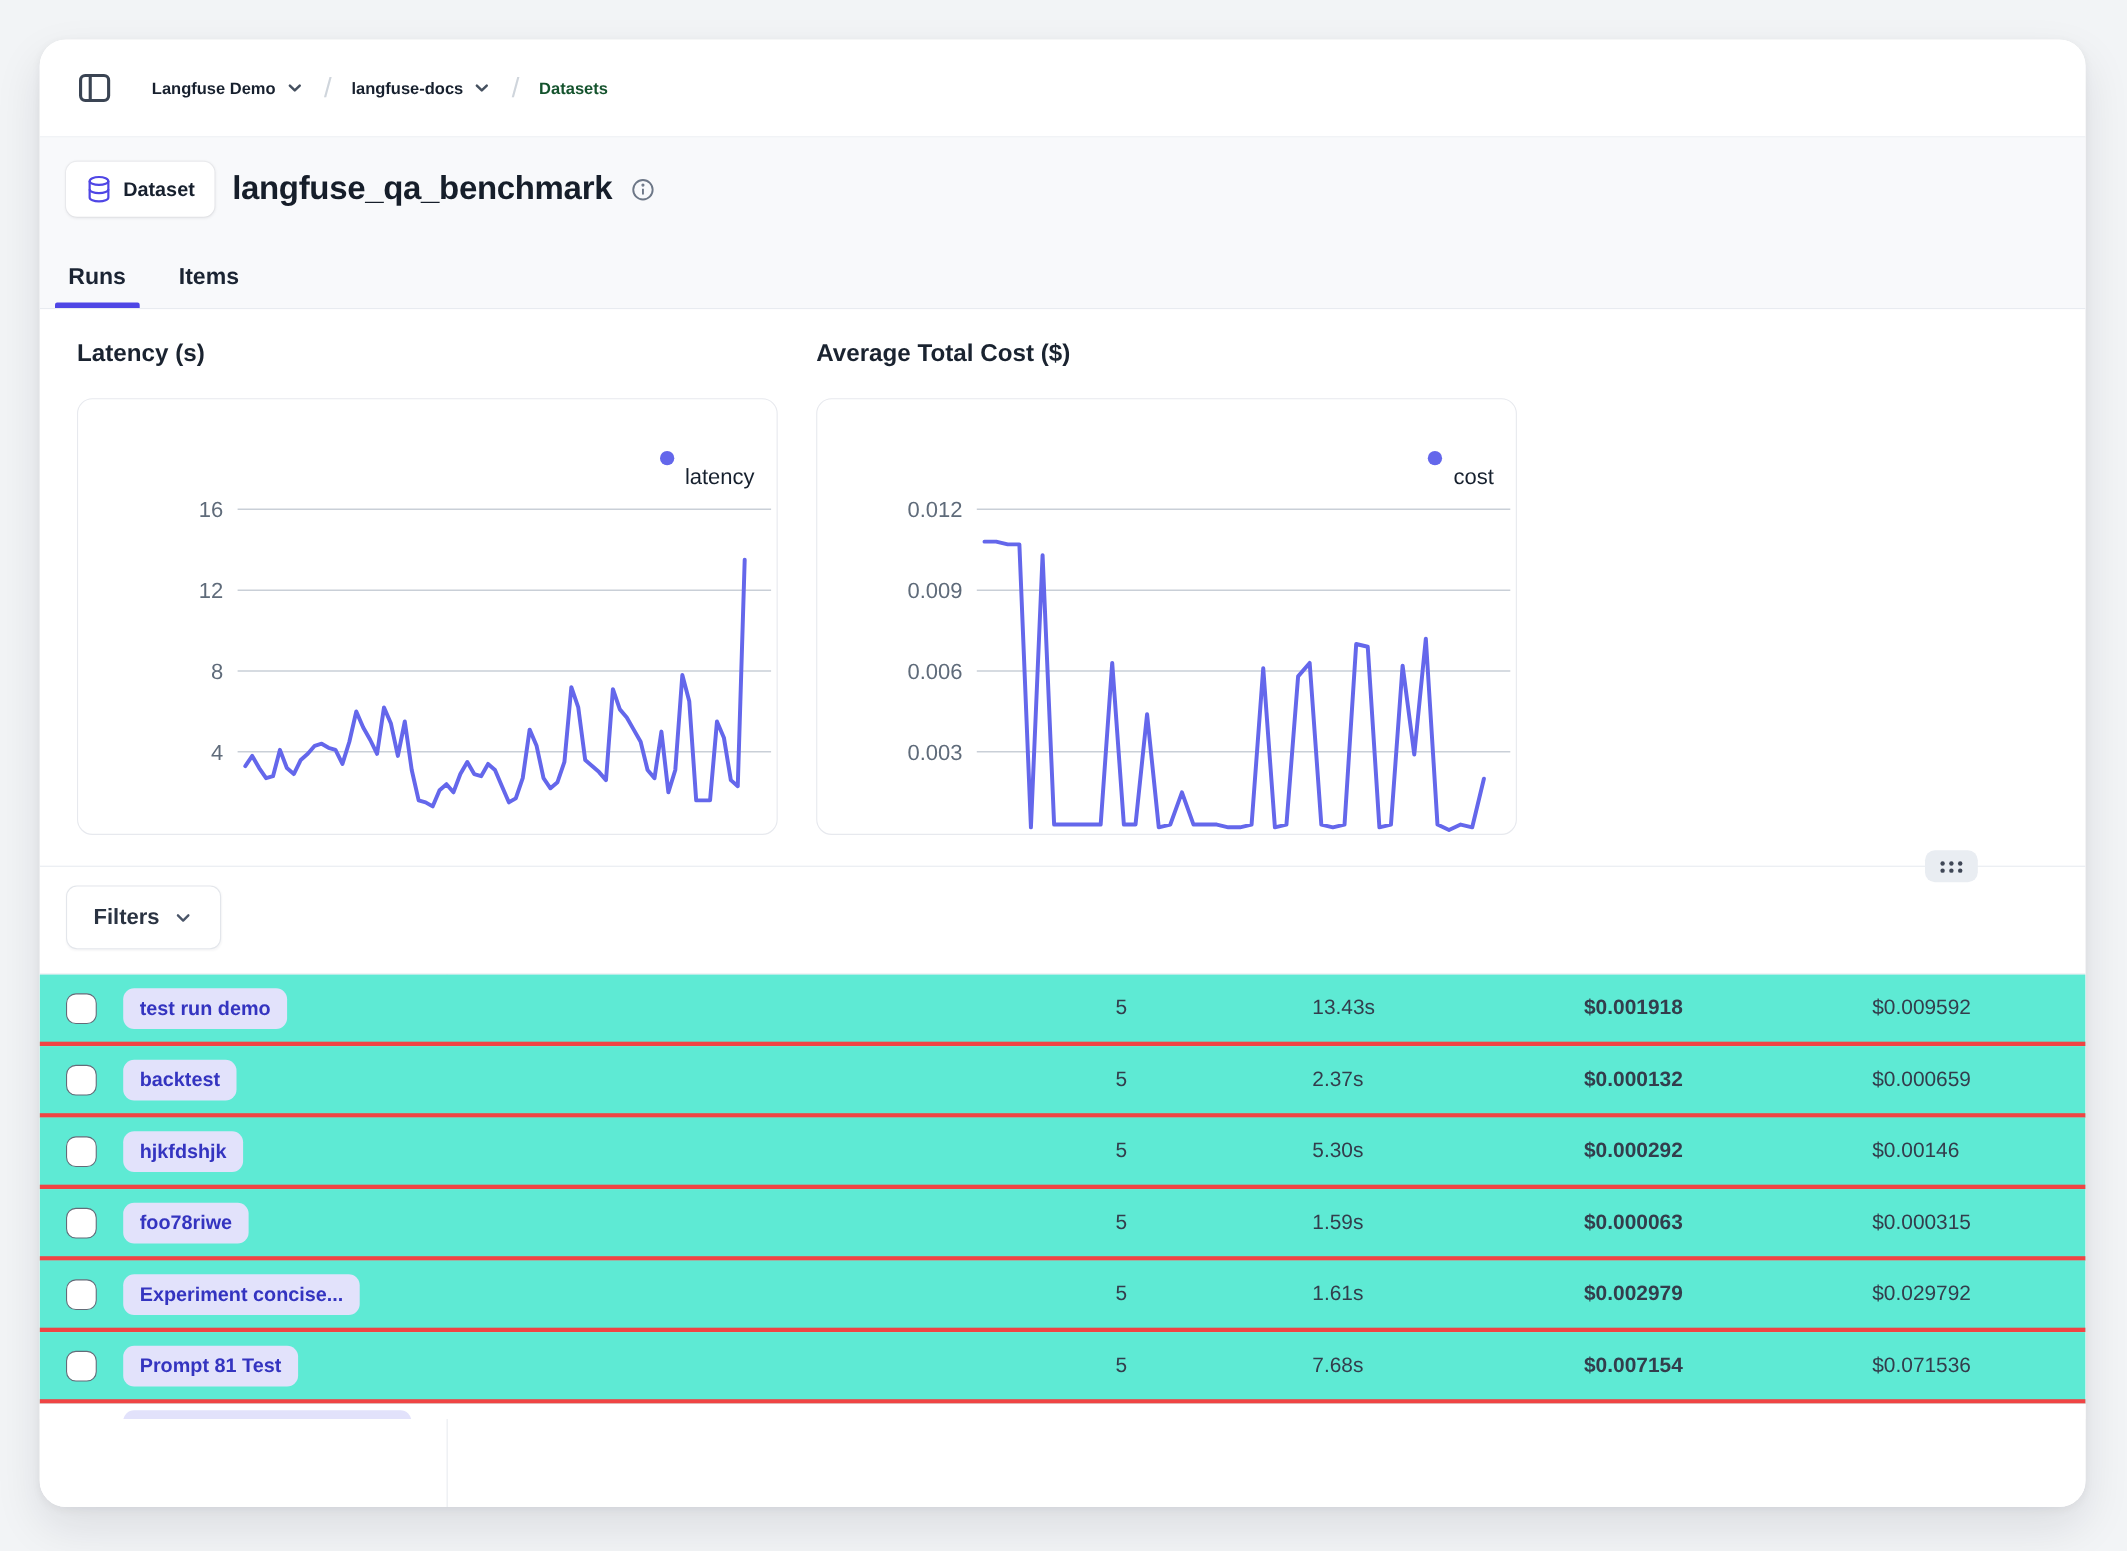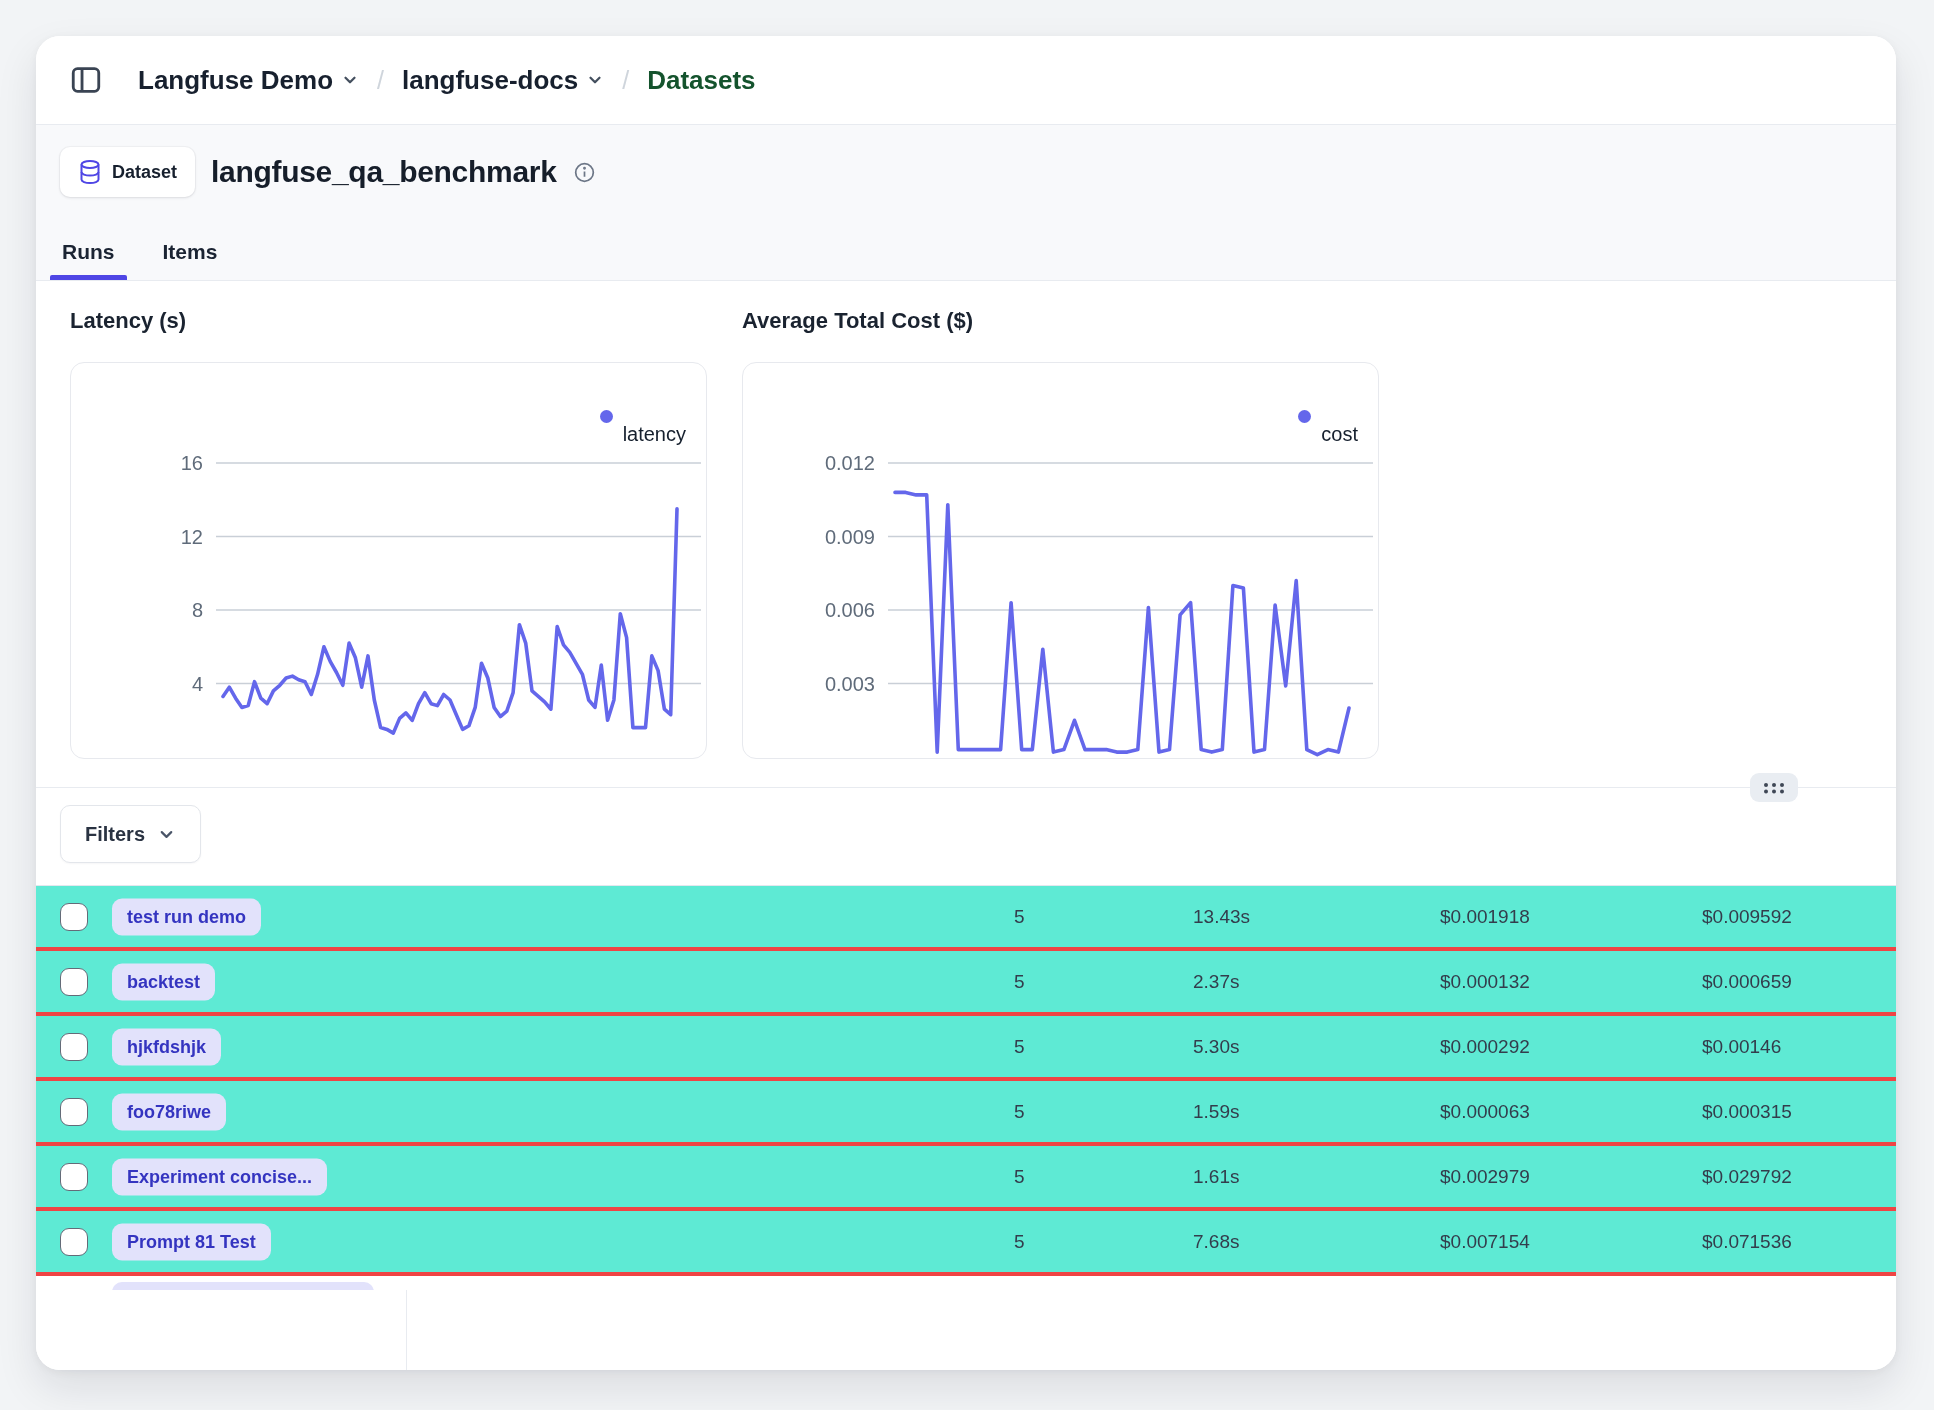--- a/index.html
+++ b/index.html
@@ -17,21 +17,21 @@
     box-shadow:0 18px 42px rgba(15,23,42,.10), 0 2px 8px rgba(15,23,42,.05);
     overflow:hidden;
   }
   
   .topbar { position:absolute; left:0; top:0; width:100%; height:89px;
     display:flex; align-items:center; padding:0 28px; gap:8px;
     border-bottom:1px solid #e8ebf0; background:#fff; }
   .icon-btn { width:44px; height:44px; display:flex; align-items:center; justify-content:center;
     border-radius:8px; color:#3a4453; cursor:pointer; }
   .crumbs { display:flex; align-items:center; gap:14px; margin-left:22px; }
-  .crumb { display:flex; align-items:center; gap:8px; font-size:26px; font-weight:600; color:#17202e; cursor:pointer; }
+  .crumb { display:flex; align-items:center; gap:8px; font-size:15px; font-weight:600; color:#17202e; cursor:pointer; }
   .crumb .chev { color:#45505f; display:flex; }
   .crumb.muted { color:#14532d; font-weight:700; cursor:pointer; }
   .slash { font-size:25px; color:#cfd5dc; font-weight:300; padding:0 4px; }
   
   .band { position:absolute; left:0; top:89px; width:100%; height:156px;
     background:#f8f9fb; border-bottom:1px solid #e8ebf0; }
   .title-row { position:absolute; left:24px; top:22px; display:flex; align-items:center; gap:16px; }
   .ds-pill { display:flex; align-items:center; gap:10px; background:#ffffff; border-radius:10px;
     padding:12px 18px; box-shadow:0 1px 3px rgba(16,24,40,.10), 0 0 0 1px rgba(16,24,40,.03); }
   .ds-pill span { font-size:18px; font-weight:700; color:#17202e; }
@@ -66,21 +66,21 @@
   .thead .cell { position:absolute; top:50%; transform:translateY(-50%);
     font-size:20px; font-weight:550; color:#5b6879; white-space:nowrap; }
   .trow { position:relative; height:65px; border-bottom:4px solid #ef4444; background:#5eead4; }
   .trow .cell { position:absolute; top:50%; transform:translateY(-50%); font-size:19px; color:#333d4c; white-space:nowrap; }
   .cb { position:absolute; left:24px; top:50%; transform:translateY(-50%);
     width:28px; height:28px; border:1.6px solid #646b78; border-radius:9px; background:#fff; cursor:pointer; }
   .c-name   { left:76px; }
   .c-desc   { left:384px; }
   .c-items  { left:978px; }
   .c-lat    { left:1157px; }
-  .c-cavg   { left:1404px; }
+  .c-cavg   { left:1404px;font-weight:bold; }
   .c-csum   { left:1666px; }
   .h-name   { left:80px; }
   .badge { display:inline-block; background:var(--badge-bg,#e2e2fb); color:var(--badge-text,#3434c0);
     font-size:18px; font-weight:700; padding:8px 15px; border-radius:10px; cursor:pointer; }
   .row-partial { position:relative; height:14px; overflow:hidden; background:#fff; }
   .row-partial .sliver { position:absolute; left:76px; top:6px; width:262px; height:30px;
     background:var(--badge-bg,#e2e2fb); border-radius:10px; }
 </style>
 </head>
 <body>

